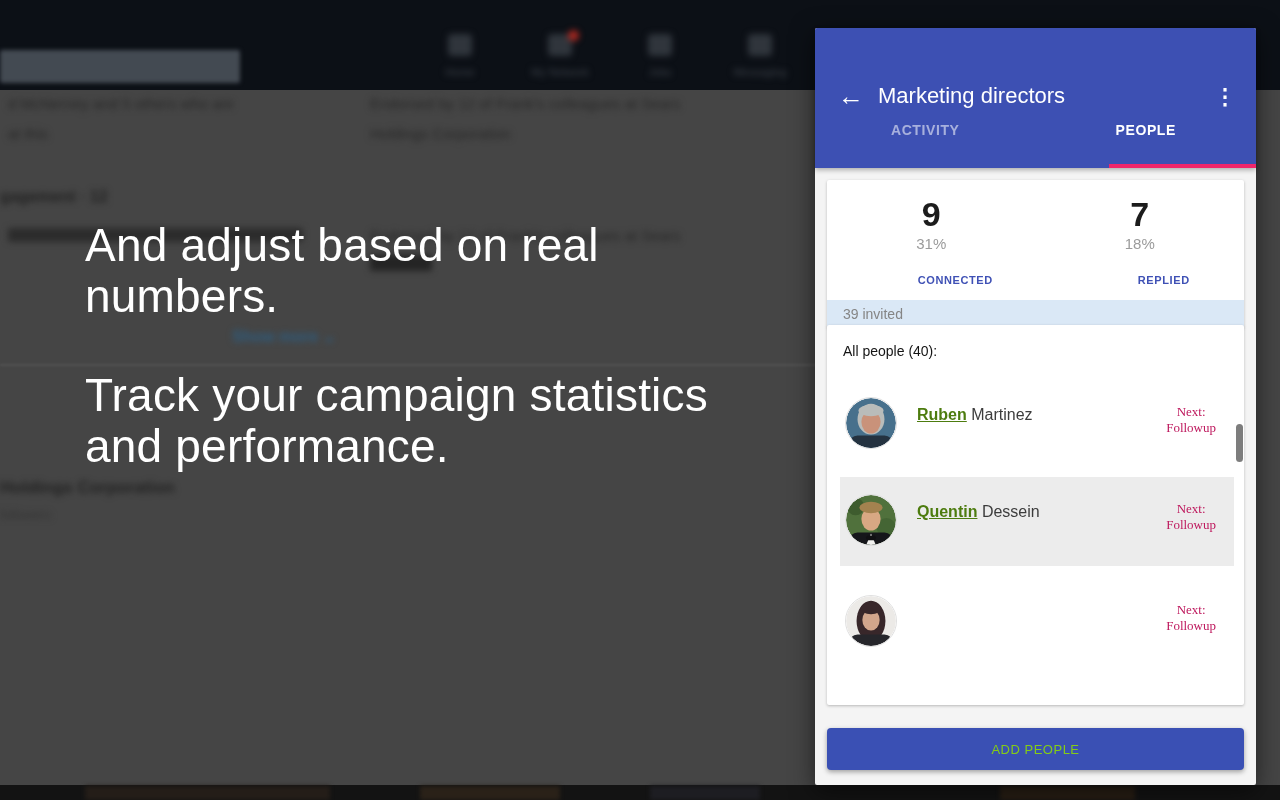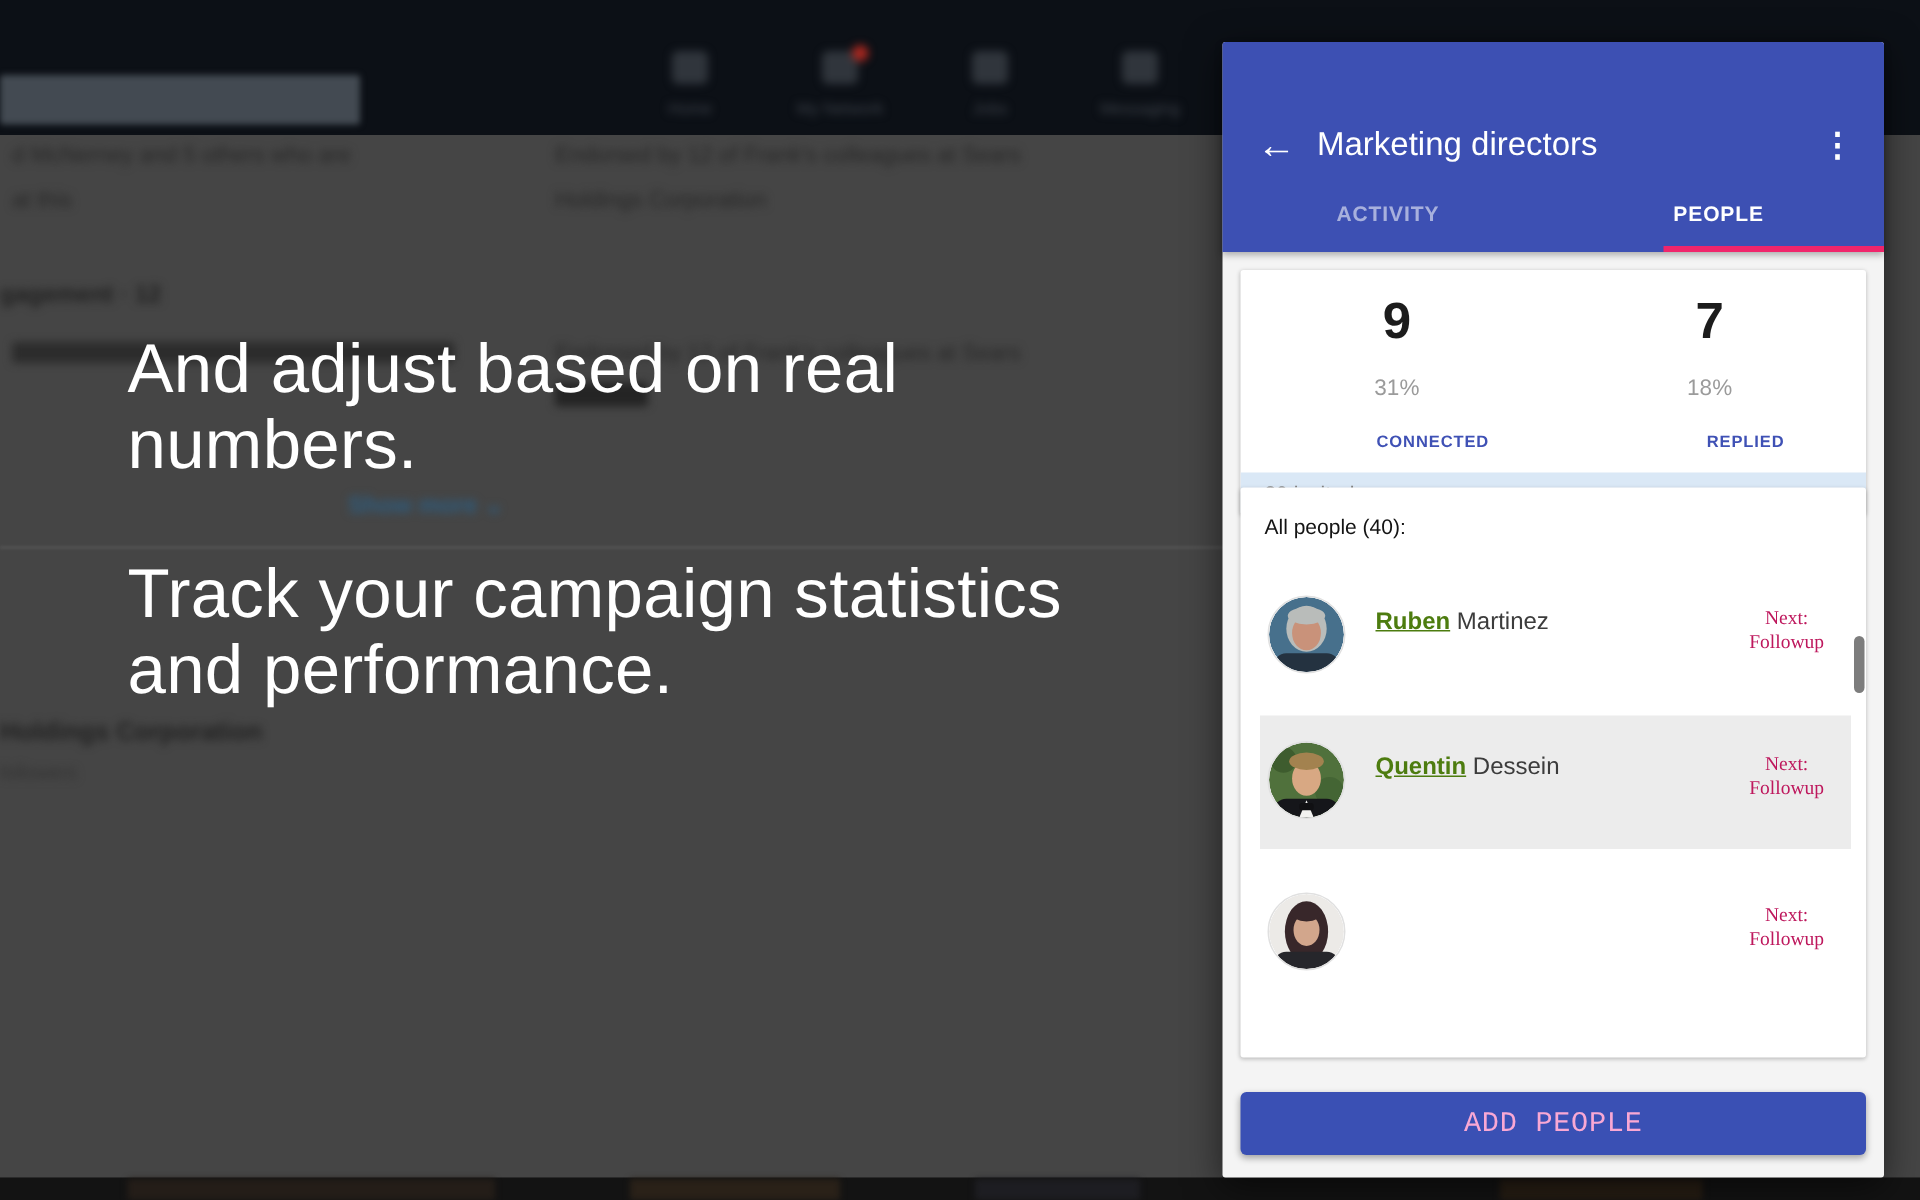--- a/index.html
+++ b/index.html
@@ -35,32 +35,32 @@
   .panel { position:absolute; left:815px; top:28px; width:441px; height:757px;
     background:#f4f4f4; border-radius:2px; box-shadow:0 6px 24px rgba(0,0,0,0.55); }
 
   .panel-header { position:relative; width:100%; height:140px; background:#3d50b3;
     box-shadow:0 2px 5px rgba(0,0,0,0.3); border-radius:2px 2px 0 0; }
   .hdr-back { position:absolute; left:18px; top:50px; width:36px; height:36px; color:#ffffff;
     font-size:26px; line-height:36px; text-align:center; cursor:pointer; }
   .hdr-title { position:absolute; left:63px; top:55px; color:#ffffff; font-size:22px; font-weight:400; }
   .hdr-menu { position:absolute; right:16px; top:52px; width:30px; height:34px; color:#ffffff;
     font-size:22px; line-height:34px; text-align:center; font-weight:bold; cursor:pointer; }
-  .tabs { position:absolute; left:0; bottom:0; width:100%; height:48px; display:flex;justify-content:center; }
+  .tabs { position:absolute; left:0; bottom:12px; width:100%; height:48px; display:flex;justify-content:center; }
   .tab { flex:1; text-align:center; line-height:44px; font-size:14px; font-weight:bold;
     letter-spacing:0.6px; color:rgba(255,255,255,0.55); cursor:pointer; }
   .tab.active { color:#ffffff; }
   .tab-indicator { position:absolute; right:0; bottom:0; width:147px; height:4px; background:#f0256b; }
 
   .stats-card { position:absolute; left:12px; top:152px; width:417px; background:#ffffff;
     border-radius:2px; box-shadow:0 1px 3px rgba(0,0,0,0.25); overflow:hidden; }
   .stats-row { display:flex; padding-top:16px; }
   .stat-col { flex:1; text-align:center; }
   .stat-value { font-size:34px; font-weight:bold; color:#1c1c1c; line-height:36px; }
-  .stat-percent { margin-top:18px; font-size:15px; color:#9b9b9b; }
+  .stat-percent { margin-top:3px; font-size:15px; color:#9b9b9b; }
   .stat-label { margin-top:22px; margin-bottom:14px; font-size:11px; font-weight:bold;
     letter-spacing:0.6px; color:#3f51b5; cursor:pointer;padding-left:48px; }
   .invited-strip { height:28px; background:#dae8f6; color:#858585; font-size:14px;
     line-height:28px; padding-left:16px; }
 
   .people-card { position:absolute; left:12px; top:297px; width:417px; height:380px;
     background:#ffffff; border-radius:2px; box-shadow:0 1px 3px rgba(0,0,0,0.25); overflow:hidden; }
   .people-heading { position:absolute; left:16px; top:18px; font-size:14px; color:#141414; }
   .person-row { position:absolute; left:13px; width:394px; height:87px; display:flex; cursor:pointer; }
   .person-row.highlight { background:#ececec; }
@@ -68,22 +68,22 @@
   .avatar { width:52px; height:52px; margin:17px 0 0 5px; border-radius:50%;
     border:1px solid #e0e0e0; flex:0 0 auto; overflow:hidden; }
   .person-name { margin:26px 0 0 20px; font-size:16px; color:#3c3c3c; white-space:nowrap; }
   .person-name b { color:#4d7c0f;text-decoration:underline; }
   .person-next { position:absolute; right:18px; top:24px; text-align:center;
     font-size:13px; line-height:16px; color:#be185d;font-family:Liberation Serif, serif; }
   .scroll-thumb { position:absolute; right:1px; top:99px; width:7px; height:38px;
     background:#7d7d7d; border-radius:4px; cursor:grab; }
 
   .add-btn { position:absolute; left:12px; top:700px; width:417px; height:42px;
-    background:#3a50b4; border:none; border-radius:4px; color:#f9a8d4; font-size:19px;
-    font-family:Liberation Mono, monospace; letter-spacing:0.5px; cursor:pointer;
+    background:#3a50b4; border:none; border-radius:4px; color:#84cc16; font-size:13px;
+    font-family:Liberation Sans, sans-serif; letter-spacing:0.5px; cursor:pointer;
     box-shadow:0 2px 5px rgba(0,0,0,0.35); }
 </style>
 </head>
 <body>
 
 <div id="screen">
 
   <div class="bg-content">
     <div class="bg-frag" style="left:8px; top:5px;">d McNerney and 5 others who are</div>
     <div class="bg-frag" style="left:8px; top:35px;">at this</div>

